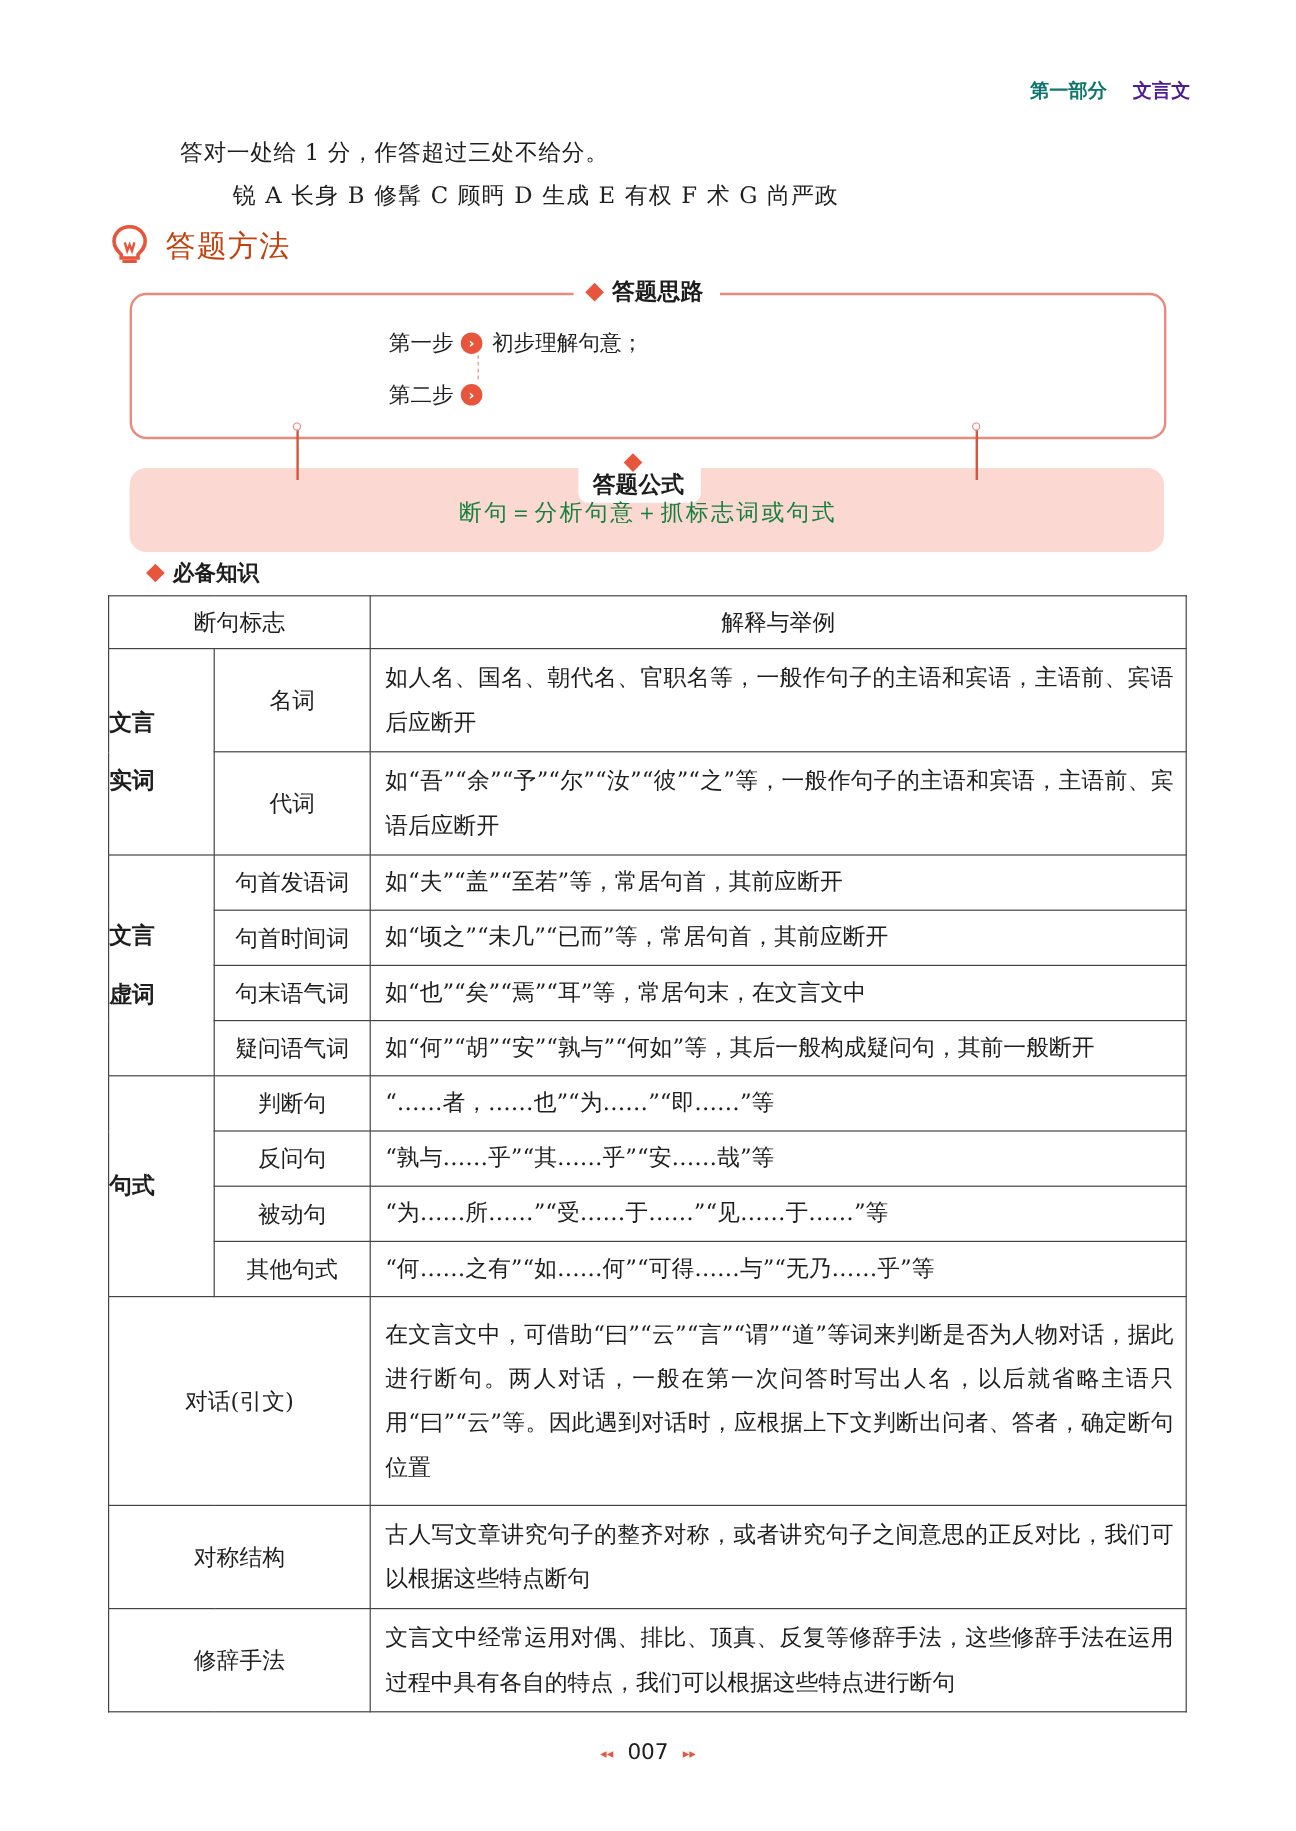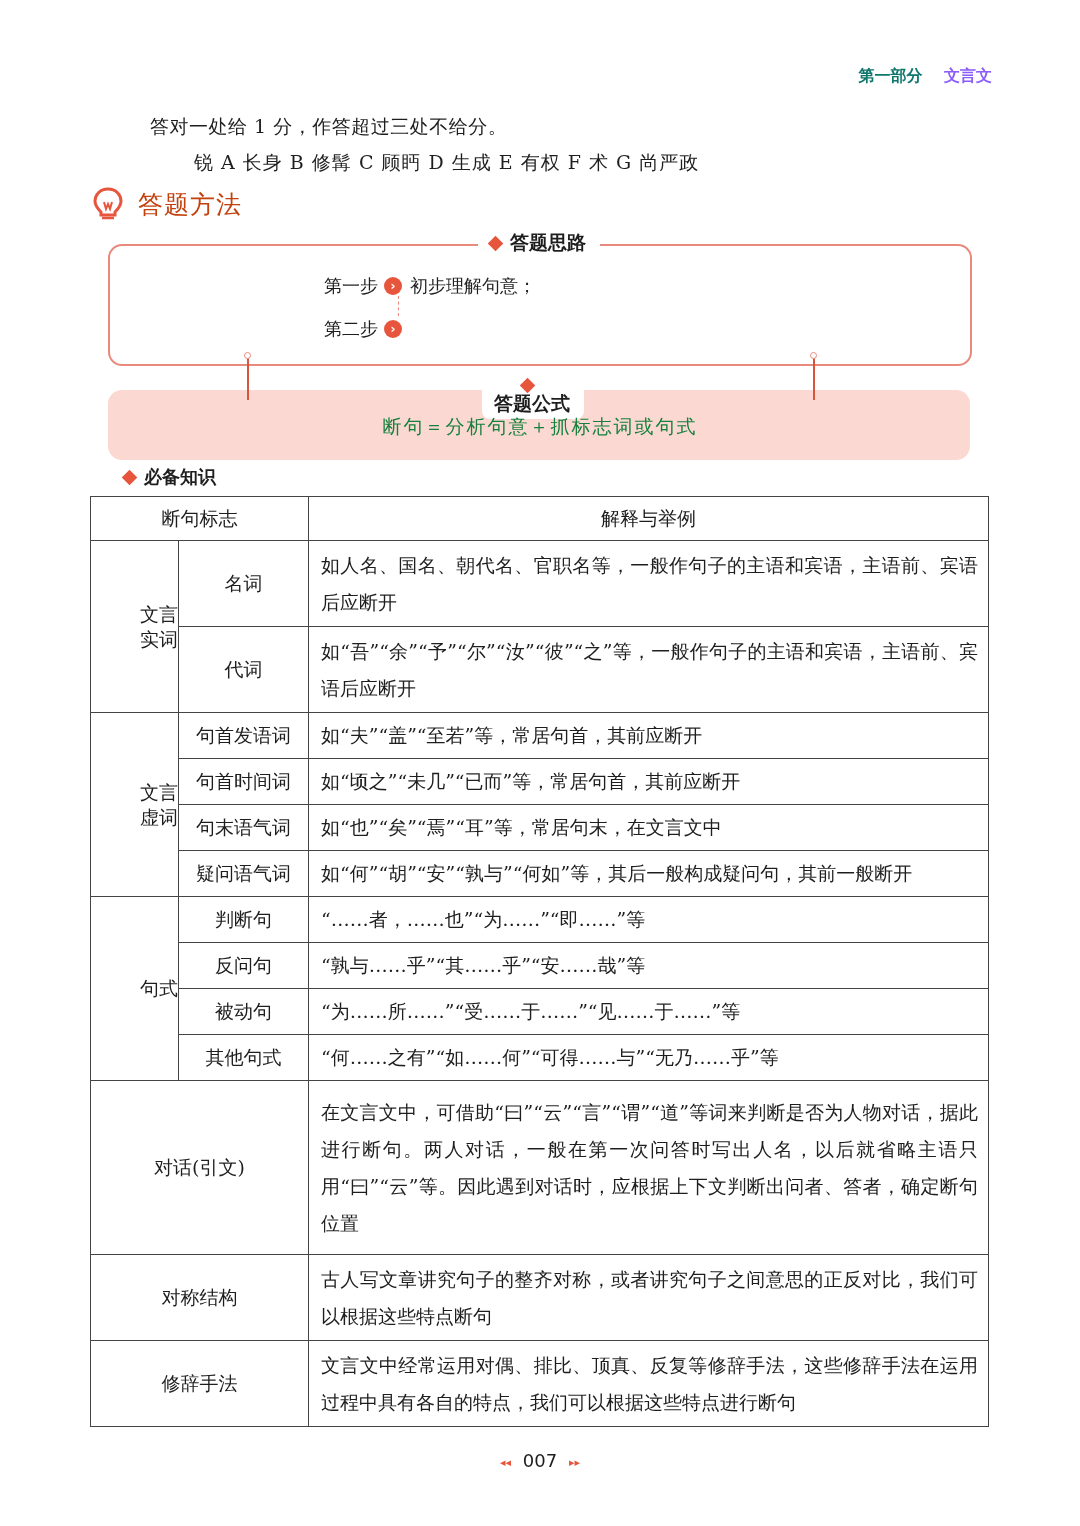--- a/index.html
+++ b/index.html
@@ -1,41 +1,41 @@
 <!DOCTYPE html>
 <html><head>
   <meta charset="utf-8">
   <style>
     * { margin: 0; padding: 0; box-sizing: border-box; }
     html, body { width: 1080px; height: 1526px; background: #ffffff; }
     body { position: relative; font-family: "DejaVu Serif", "Liberation Serif", serif; color: #1e1e1e; overflow: hidden; }
     .header { position: absolute; top: 66px; right: 88px; font-family: "DejaVu Sans", "Liberation Sans", sans-serif; font-size: 16px; font-weight: bold; }
     .header .part { color: #0f766e; margin-right: 16px; }
-    .header .subject { color: #8b5cf6; }
+    .header .subject { color: #4c1d95; }
     .line1 { position: absolute; left: 150px; top: 114px; font-size: 19px; letter-spacing: 0.5px; }
     .line2 { position: absolute; left: 194px; top: 150px; font-size: 19px; letter-spacing: 1px; }
     .method-title { position: absolute; left: 92px; top: 186px; display: flex; align-items: center; }
     .method-title .bulb { width: 32px; height: 36px; margin-right: 14px; }
     .method-title .txt { font-family: "DejaVu Sans", "Liberation Sans", sans-serif; font-size: 25px; color: #c2410c; letter-spacing: 1px; }
     .think-box { position: absolute; left: 108px; top: 244px; width: 864px; height: 122px; border: 2px solid #e98a7d; border-radius: 14px; }
     .think-label { position: absolute; left: 478px; top: 230px; background: #fff; padding: 0 14px 0 12px; display: flex; align-items: center; font-family: "DejaVu Sans", "Liberation Sans", sans-serif; font-size: 19px; font-weight: bold; }
     .diamond { display: inline-block; width: 11px; height: 11px; background: #e8553d; transform: rotate(45deg); margin-right: 9px; }
     .step { position: absolute; left: 324px; display: flex; align-items: center; font-size: 18px; }
     .step .arrow-dot { width: 18px; height: 18px; border-radius: 50%; background: #e8553d; color: #fff; font-size: 12px; font-weight: bold; display: flex; align-items: center; justify-content: center; margin: 0 8px 0 6px; font-family: "DejaVu Sans", sans-serif; }
     .step-conn { position: absolute; left: 398px; top: 296px; height: 20px; border-left: 1px dashed #e98a7d; }
     .connector { position: absolute; top: 356px; width: 2px; height: 44px; background: #d8553d; }
     .conn-dot { position: absolute; width: 7px; height: 7px; border-radius: 50%; border: 1px solid #e98a7d; background: #fff; }
     .formula-box { position: absolute; left: 108px; top: 390px; width: 862px; height: 70px; background: #fbd9d2; border-radius: 14px; }
     .formula-label { position: absolute; left: 482px; top: 376px; background: #fff; padding: 4px 14px 2px 12px; border-radius: 8px; display: flex; align-items: center; font-family: "DejaVu Sans", "Liberation Sans", sans-serif; font-size: 19px; font-weight: bold; flex-direction: column; }
     .formula-text { position: absolute; left: 0; width: 1080px; top: 414px; text-align: center; font-size: 19px; letter-spacing: 2px; color: #15803d; }
     .knowledge-title { position: absolute; left: 124px; top: 465px; display: flex; align-items: center; font-family: Liberation Sans, sans-serif; font-size: 18px; font-weight: bold; }
     table { position: absolute; left: 90px; top: 496px; width: 899px; border-collapse: collapse; font-size: 19px; }
     td, th { border: 1.5px solid #444; }
     th { font-weight: normal; height: 44px; text-align: center; }
-    td.c1 { width: 88px; text-align: right; line-height: 25px; }
+    td.c1 { width: 88px; text-align: left; line-height: 49px; font-weight: bold; }
     td.c2 { width: 130px; text-align: center; }
     td.cat { text-align: center; }
     td.desc { padding: 4px 10px 4px 12px; line-height: 37px; text-align: justify; }
     tr.h86 td { height: 86px; }
     tr.h43 td { height: 43px; }
     tr.h174 td { height: 174px; }
     .footer { position: absolute; left: 0; width: 1080px; top: 1450px; text-align: center; font-family: "DejaVu Sans", "Liberation Sans", sans-serif; font-size: 18px; }
     .footer .arr { color: #e8553d; font-size: 11px; margin: 0 6px; vertical-align: middle; }
   </style>
 </head>

